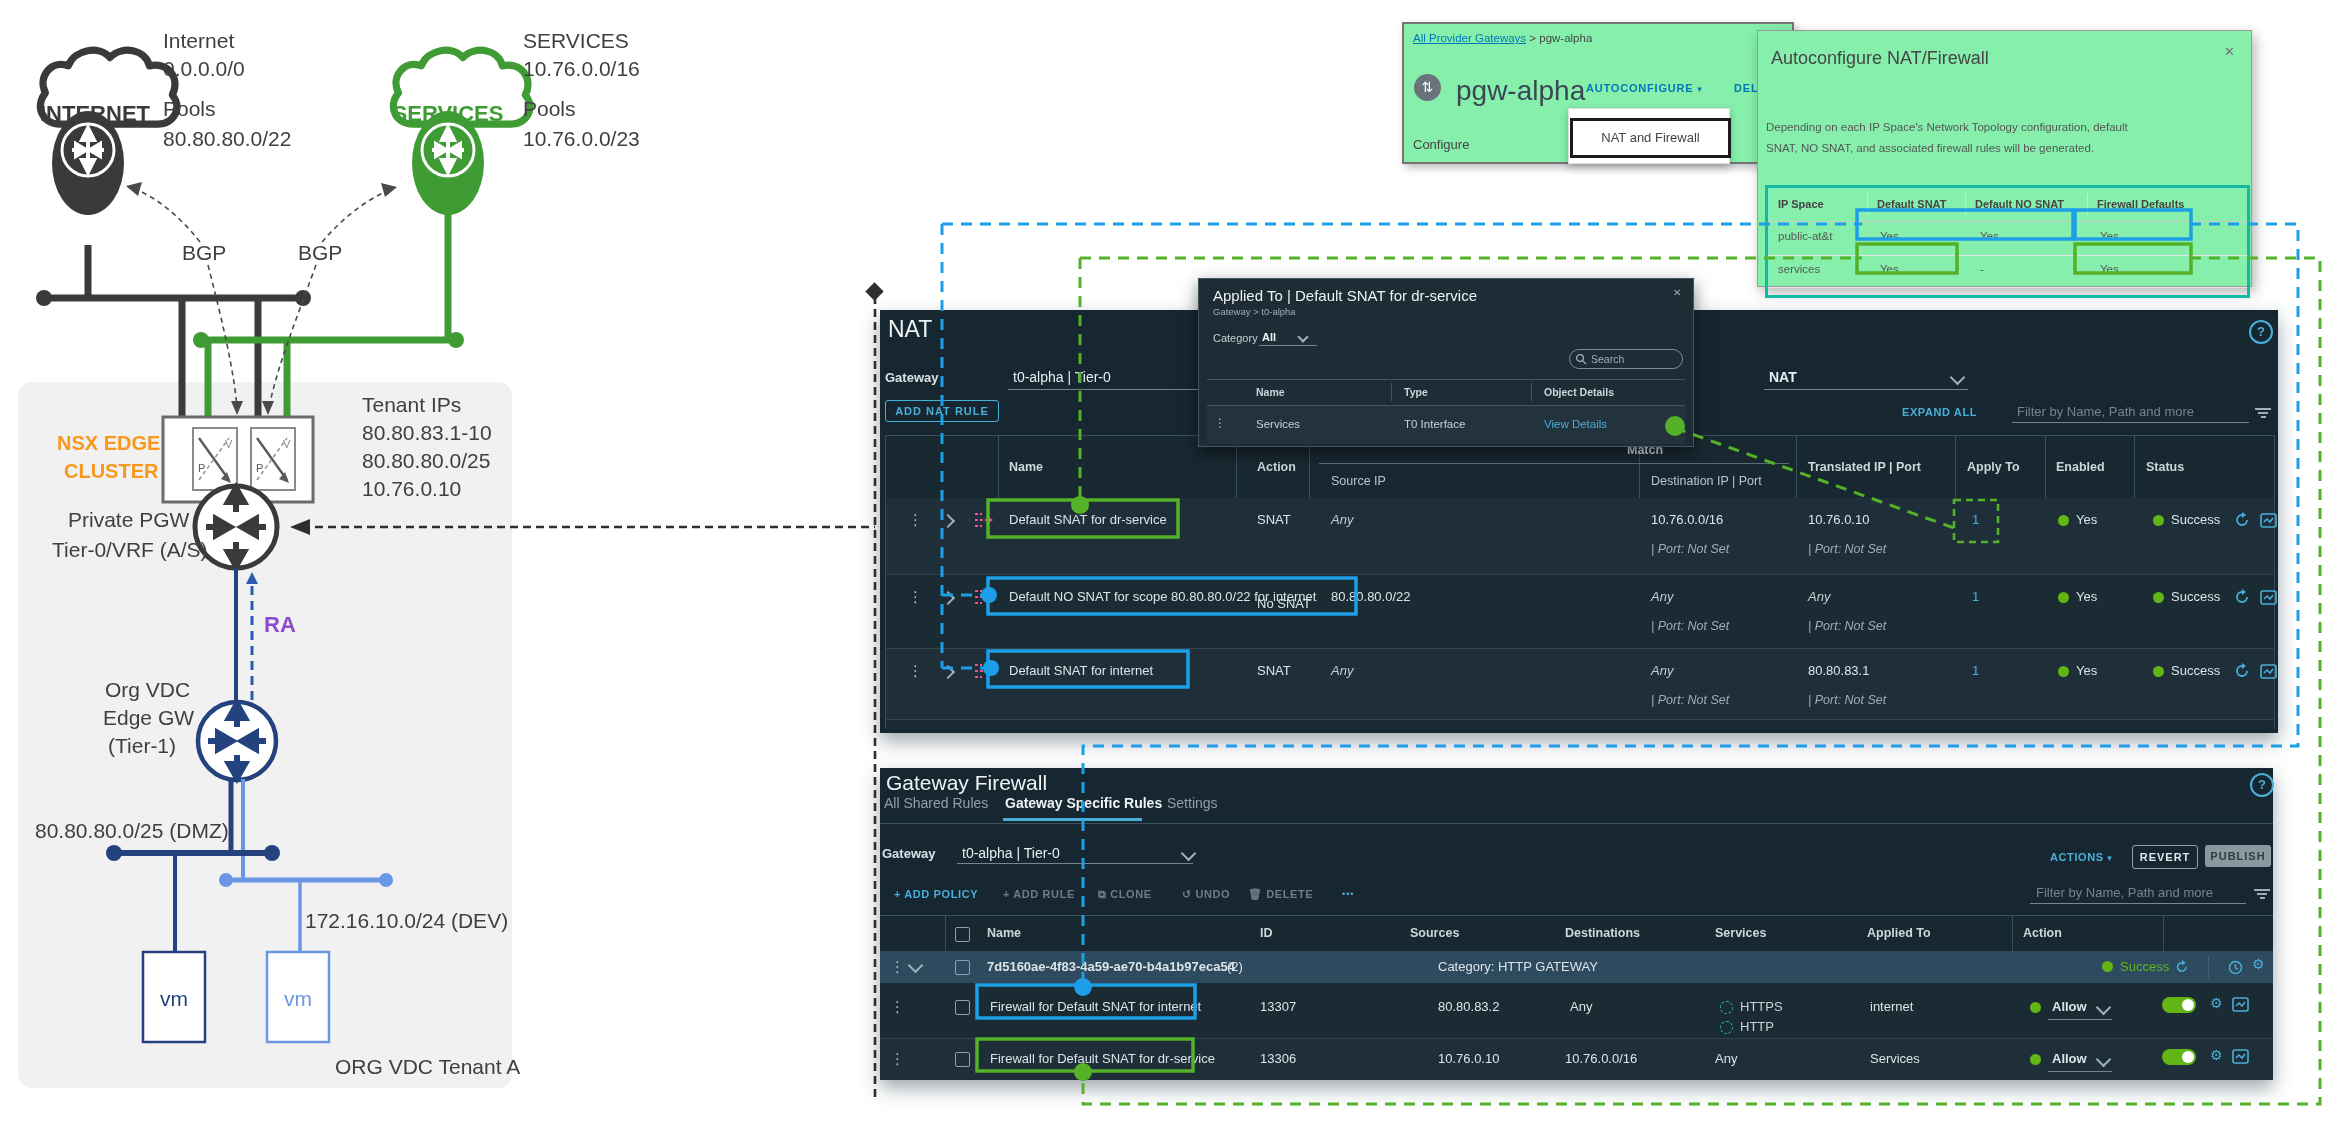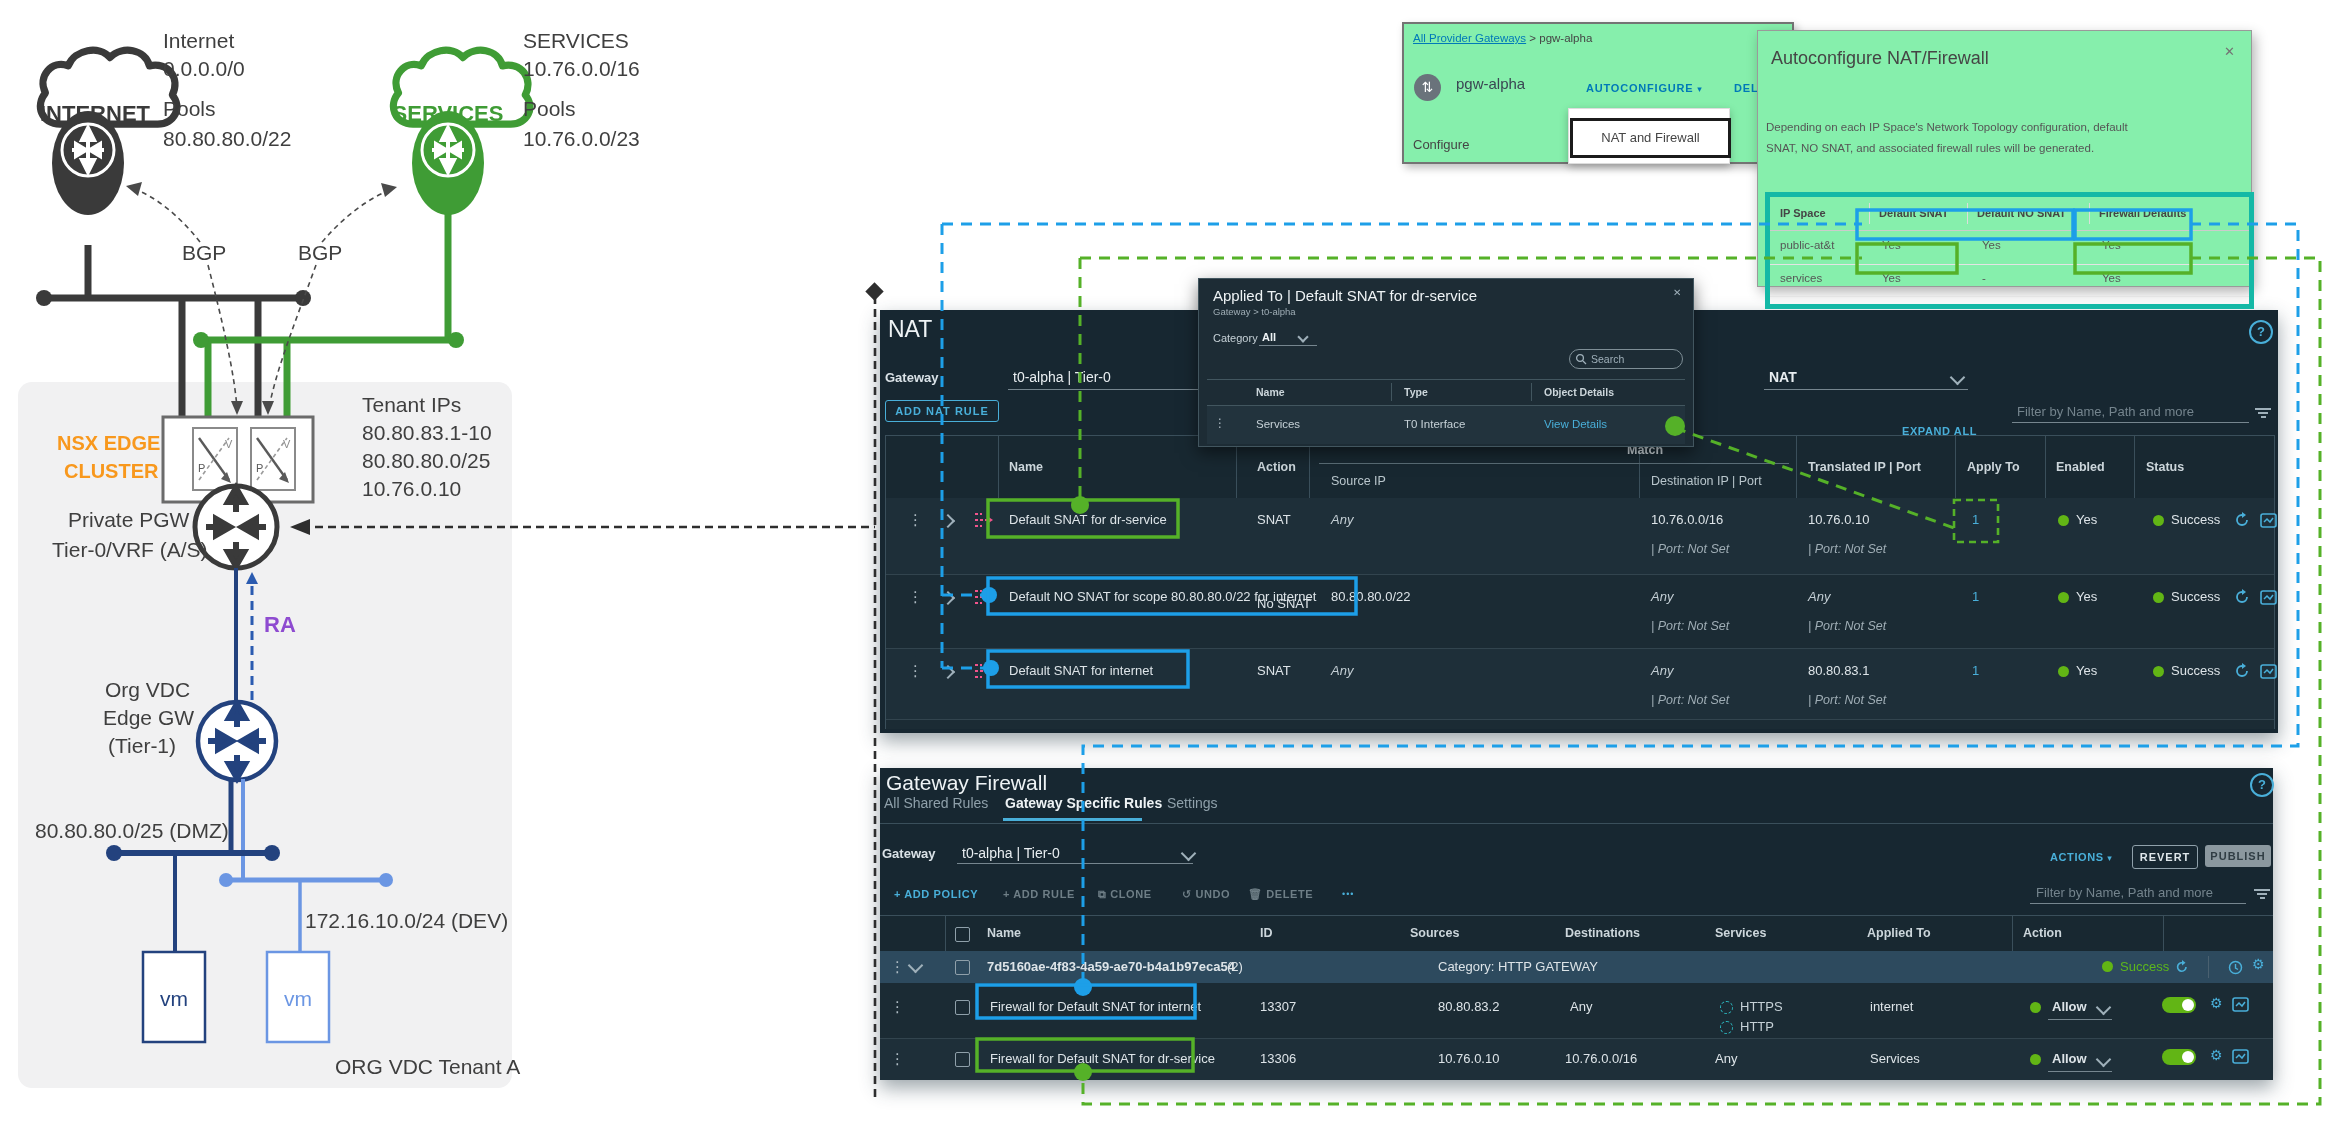--- a/index.html
+++ b/index.html
@@ -223,21 +223,21 @@
 
     <div class="lbl" style="left:5px;top:60px;">Gateway</div>
     <div class="selval" style="left:133px;top:59px;">t0-alpha | Tier-0</div>
     <div class="uline" style="left:128px;top:79px;width:262px;"></div>
 
     <div class="selval" style="left:889px;top:59px;font-weight:700;">NAT</div>
     <div class="chev-d" style="left:1072px;top:62px;"></div>
     <div class="uline" style="left:884px;top:79px;width:204px;"></div>
 
     <div class="btn-o" style="left:5px;top:90px;width:112px;height:20px;line-height:20px;">ADD NAT RULE</div>
-    <div class="abs bluelink" style="position:absolute;left:1022px;top:96px;margin-top:19px;">EXPAND ALL</div>
+    <div class="abs bluelink" style="position:absolute;left:1022px;top:96px;">EXPAND ALL</div>
     <div class="filter-t" style="left:1137px;top:94px;">Filter by Name, Path and more</div>
     <div class="uline" style="left:1132px;top:112px;width:237px;"></div>
     <div class="filter-i" style="left:1374px;top:96px;">
         <i style="width:16px"></i>
         <i style="width:10px"></i>
         <i style="width:5px"></i>
       </div>
 
     <div class="abs" style="left:5px;top:125px;width:1388px;height:292px;border:1px solid #3a4f5b;background:#1b2b34;">
 
@@ -484,34 +484,34 @@
       </div>
     </div>
   </section>
 
   <div class="pgw">
     <div class="abs" style="left:9px;top:8px;font-size:11.5px;">
       <span style="color:#0079b8;text-decoration:underline;">All Provider Gateways</span>
       <span style="color:#454545;">&gt; pgw-alpha</span>
     </div>
     <div class="abs" style="left:10px;top:50px;width:27px;height:27px;border-radius:50%;background:#6a737b;color:#fff;text-align:center;line-height:27px;font-size:14px;"><span>⇅</span></div>
-    <div class="abs" style="left:52px;top:51px;font-size:15px;color:#3a4653;">pgw-alpha</div>
+    <div class="abs" style="left:52px;top:51px;font-size:28px;color:#3a4653;">pgw-alpha</div>
     <div class="abs" style="left:182px;top:58px;font-size:11px;font-weight:700;letter-spacing:.8px;color:#0079b8;"><span>AUTOCONFIGURE</span> <span style="font-size:9px;">▾</span></div>
     <div class="abs" style="left:330px;top:58px;font-size:11px;font-weight:700;letter-spacing:.8px;color:#0079b8;">DEL</div>
     <div class="abs" style="left:9px;top:113px;font-size:13px;color:#454545;">Configure</div>
     <div class="abs" style="left:164px;top:84px;width:160px;height:54px;background:#fff;box-shadow:0 3px 8px rgba(0,0,0,.25);border:1px solid #ddd;"></div>
     <div class="abs" style="left:166px;top:94px;width:155px;height:34px;border:3px solid #1b1b1b;background:#fff;color:#454545;font-size:13px;text-align:center;line-height:34px;">NAT and Firewall</div>
   </div>
 
   <div class="dialog">
     <div class="abs" style="left:13px;top:17px;font-size:18px;color:#454545;">Autoconfigure NAT/Firewall</div>
     <div class="abs" style="left:466px;top:13px;font-size:13px;color:#737373;">✕</div>
     <div class="abs" style="left:8px;top:90px;font-size:11.5px;color:#565656;">Depending on each IP Space's Network Topology configuration, default</div>
     <div class="abs" style="left:8px;top:111px;font-size:11.5px;color:#565656;">SNAT, NO SNAT, and associated firewall rules will be generated.</div>
-    <div class="abs" style="left:7px;top:161px;width:479px;height:107px;border:5px solid #14b8a6;">
+    <div class="abs" style="left:7px;top:154px;width:479px;height:107px;border:3px solid #14b8a6;">
       <div class="abs" style="left:0;top:0;width:100%;height:33px;border-bottom:1px solid #ccc;"></div>
       <span class="abs" style="left:99px;top:6px;width:1px;height:21px;background:#ddd;"></span>
       <span class="abs" style="left:197px;top:6px;width:1px;height:21px;background:#ddd;"></span>
       <span class="abs" style="left:319px;top:6px;width:1px;height:21px;background:#ddd;"></span>
       <div class="abs" style="left:10px;top:10px;font-size:11px;font-weight:700;color:#454545;">IP Space</div>
       <div class="abs" style="left:109px;top:10px;font-size:11px;font-weight:700;color:#454545;">Default SNAT</div>
       <div class="abs" style="left:207px;top:10px;font-size:11px;font-weight:700;color:#454545;">Default NO SNAT</div>
       <div class="abs" style="left:329px;top:10px;font-size:11px;font-weight:700;color:#454545;">Firewall Defaults</div>
 
       <div class="abs" style="left:0;top:33px;width:100%;height:34px;border-bottom:1px solid #e4e4e4;">

